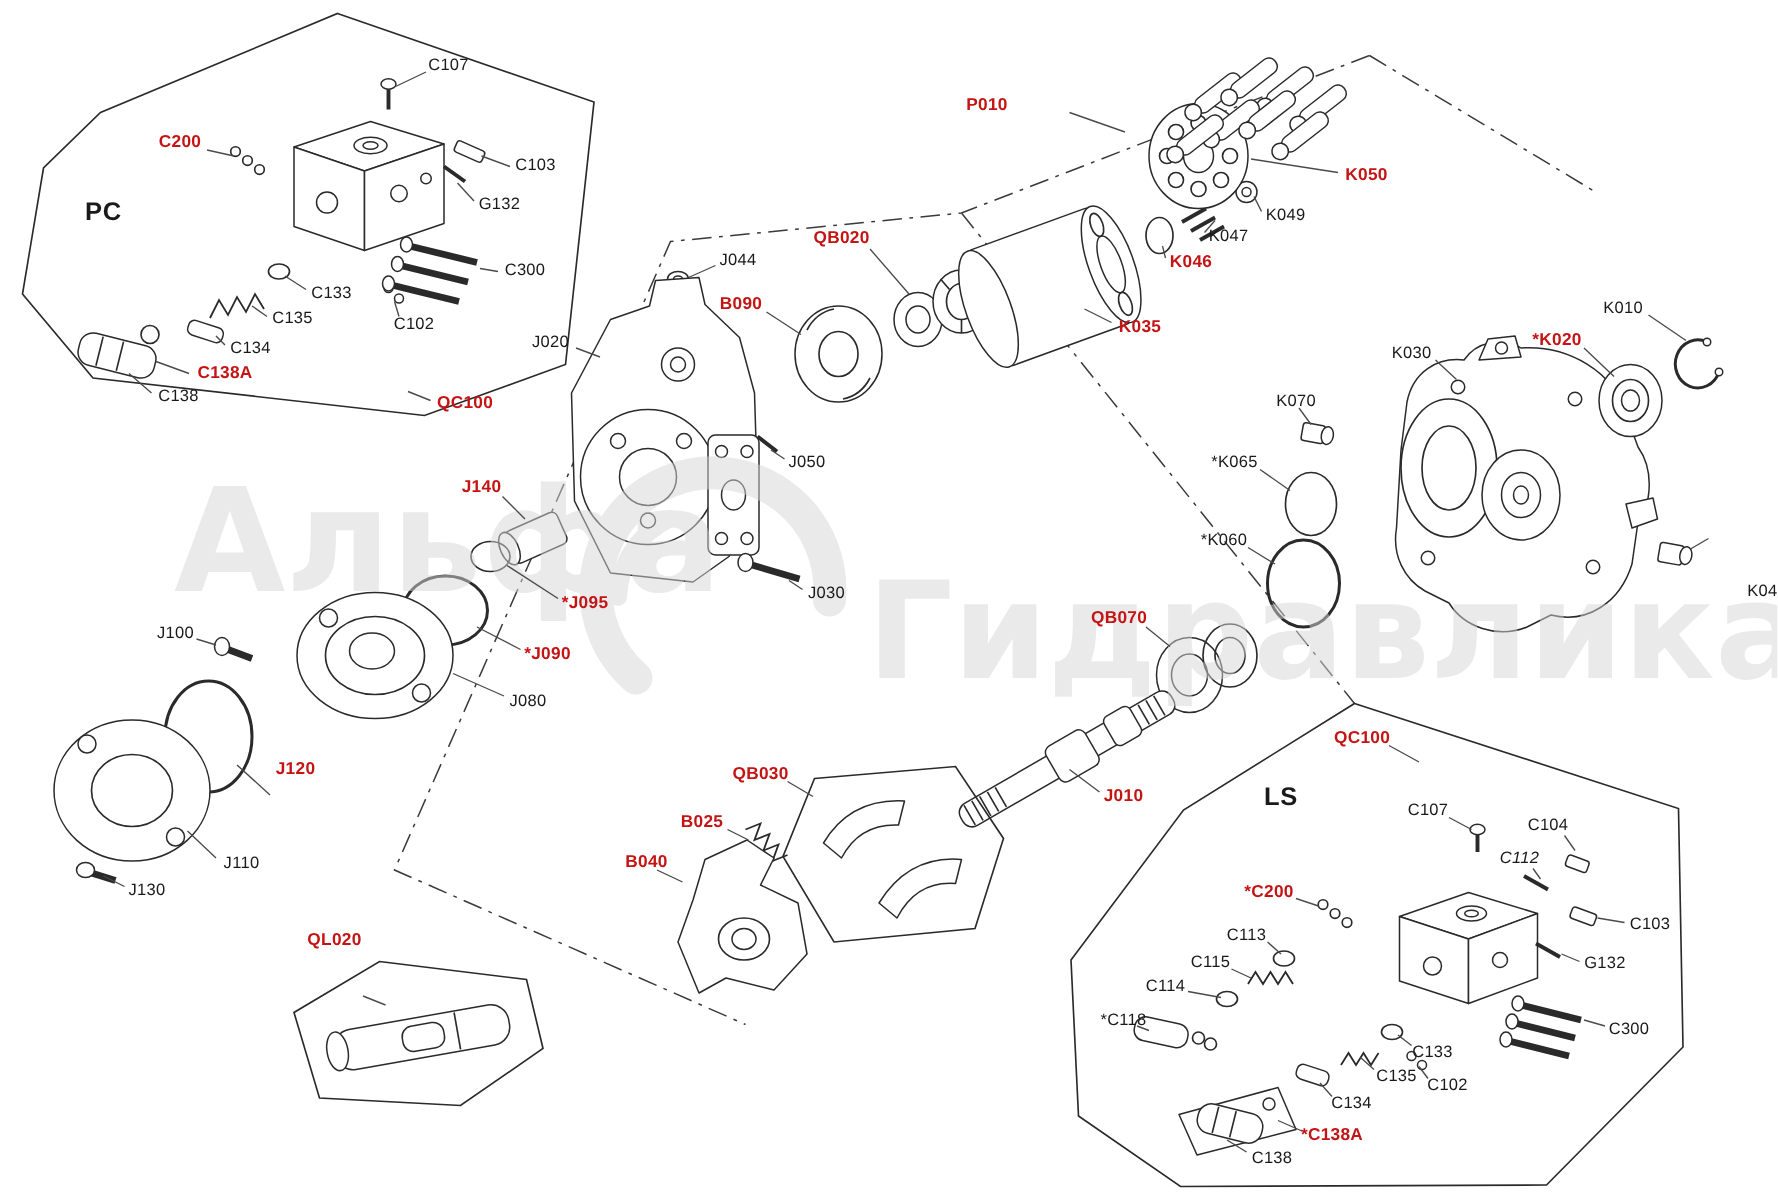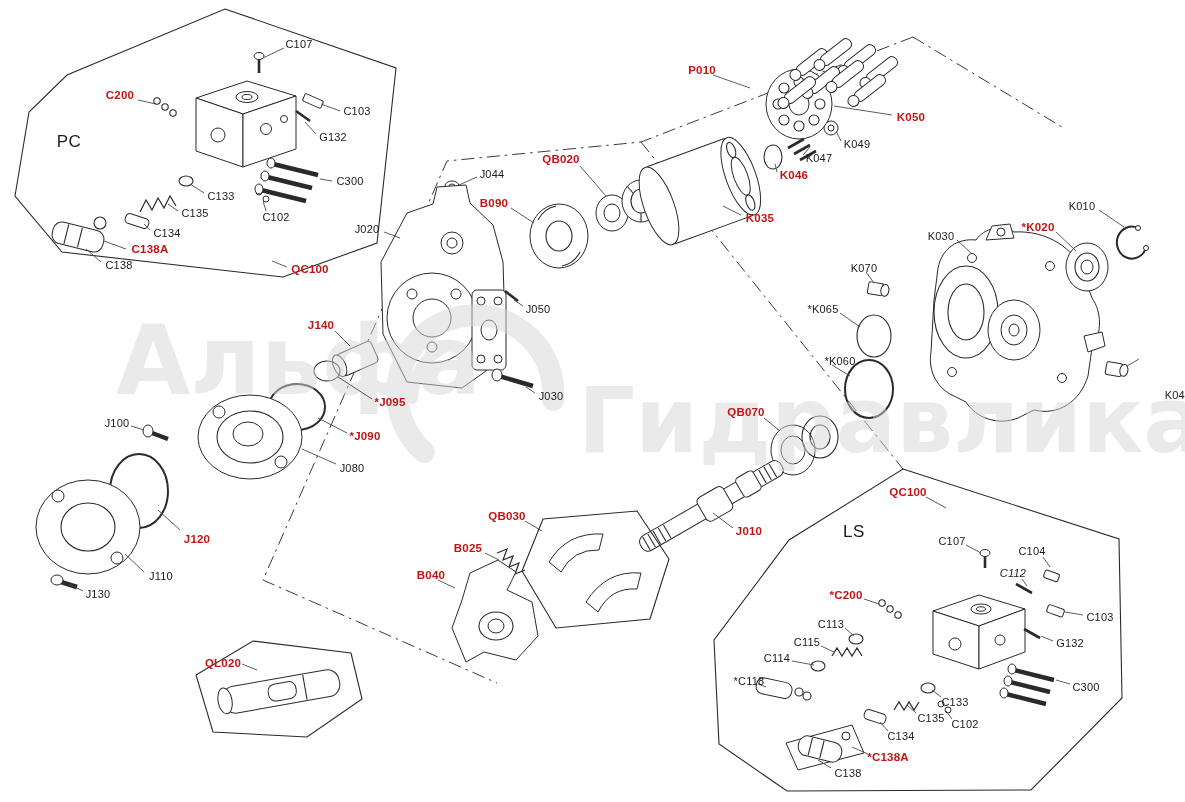--- a/index.html
+++ b/index.html
@@ -9,21 +9,21 @@
     --watermark:#d6d6d6;
   }
   html,body{margin:0;padding:0;background:#fff;}
   .canvas{position:relative;width:1185px;height:802px;background:#fff;overflow:hidden;
           font-family:"Liberation Sans",sans-serif;}
   .canvas>svg{position:absolute;left:0;top:0;}
   #label-layer{position:absolute;left:0;top:0;width:100%;height:100%;pointer-events:none;}
   .part-label{position:absolute;transform:translate(-50%,-50%);font-size:11px;line-height:1;
               color:var(--label-black);white-space:nowrap;letter-spacing:.2px;}
   .part-label.red{color:var(--label-red);font-weight:700;font-size:11.5px;}
-  .part-label.section{font-size:17px;font-weight:400;letter-spacing:.5px;text-align:center;}
+  .part-label.section{font-size:17px;font-weight:700;letter-spacing:.5px;text-align:center;}
   .p{fill:#fff;stroke:var(--line);stroke-width:1;stroke-linejoin:round;}
   .o1{fill:none;stroke:var(--line);stroke-width:1.1;}
   .o2{fill:none;stroke:var(--line);stroke-width:2;}
   .w{fill:none;stroke:var(--line);stroke-width:1.2;}
   .bolt{stroke:var(--line);stroke-width:4.5;}
   .pin{stroke:var(--line);stroke-width:2.6;}
   .dashdot{fill:none;stroke:#3a3a3a;stroke-width:1;stroke-dasharray:13 5 2.5 5;}
   .leader{stroke:#4a4a4a;stroke-width:.9;}
   .wm-text{fill:var(--watermark);font-family:"DejaVu Sans",sans-serif;font-weight:700;}
   .wm-stroke{fill:none;stroke:var(--watermark);stroke-linecap:round;}
@@ -511,44 +511,44 @@
       <div class="part-label red" style="left: 310px; top: 270px;">QC100</div>
       <div class="part-label" style="left: 492px; top: 174px;">J044</div>
       <div class="part-label" style="left: 367px; top: 229px;">J020</div>
       <div class="part-label" style="left: 538px; top: 309px;">J050</div>
       <div class="part-label red" style="left: 321px; top: 326px;">J140</div>
       <div class="part-label red" style="left: 390px; top: 403px;">*J095</div>
       <div class="part-label red" style="left: 365px; top: 437px;">*J090</div>
       <div class="part-label" style="left: 117px; top: 423px;">J100</div>
       <div class="part-label" style="left: 352px; top: 468px;">J080</div>
       <div class="part-label" style="left: 551px; top: 396px;">J030</div>
-      <div class="part-label red" style="left: 197px; top: 540px; text-align: center;">J120</div>
+      <div class="part-label red" style="left: 197px; top: 514px; text-align: center;">J120</div>
       <div class="part-label" style="left: 161px; top: 576px;">J110</div>
       <div class="part-label" style="left: 98px; top: 594px;">J130</div>
-      <div class="part-label red" style="left: 702px; top: 71px;">P010</div>
+      <div class="part-label red" style="left: 658px; top: 71px;">P010</div>
       <div class="part-label red" style="left: 911px; top: 118px; text-align: center;">K050</div>
       <div class="part-label" style="left: 857px; top: 144px;">K049</div>
       <div class="part-label" style="left: 819px; top: 158px;">K047</div>
       <div class="part-label red" style="left: 794px; top: 176px;">K046</div>
       <div class="part-label red" style="left: 561px; top: 160px;">QB020</div>
       <div class="part-label red" style="left: 494px; top: 204px;">B090</div>
       <div class="part-label red" style="left: 760px; top: 219px;">K035</div>
       <div class="part-label" style="left: 941px; top: 236px;">K030</div>
       <div class="part-label red" style="left: 1038px; top: 228px;">*K020</div>
       <div class="part-label" style="left: 1082px; top: 206px;">K010</div>
       <div class="part-label" style="left: 852px; top: 268px; margin-left: 12px;">K070</div>
       <div class="part-label" style="left: 823px; top: 309px;">*K065</div>
-      <div class="part-label" style="left: 840px; top: 361px; text-align: right;">*K060</div>
+      <div class="part-label" style="left: 816px; top: 361px; text-align: right;">*K060</div>
       <div class="part-label" style="left: 1178px; top: 356px; margin-top: 39px;">K040</div>
       <div class="part-label red" style="left: 746px; top: 413px;">QB070</div>
       <div class="part-label red" style="left: 749px; top: 532px;">J010</div>
       <div class="part-label red" style="left: 507px; top: 517px;">QB030</div>
       <div class="part-label red" style="left: 468px; top: 549px;">B025</div>
       <div class="part-label red" style="left: 421px; top: 576px; padding-left: 20px;">B040</div>
-      <div class="part-label red" style="left: 223px; top: 664px;">QL020</div>
+      <div class="part-label red" style="left: 223px; top: 628px;">QL020</div>
       <div class="part-label red" style="left: 908px; top: 493px;">QC100</div>
       <div class="part-label section" style="left: 854px; top: 531px;">LS</div>
       <div class="part-label" style="left: 952px; top: 541px;">C107</div>
       <div class="part-label" style="left: 1032px; top: 551px;">C104</div>
       <div class="part-label" style="left: 1013px; top: 573px; font-style: italic;">C112</div>
       <div class="part-label red" style="left: 846px; top: 596px;">*C200</div>
       <div class="part-label" style="left: 1100px; top: 617px;">C103</div>
       <div class="part-label" style="left: 831px; top: 624px;">C113</div>
       <div class="part-label" style="left: 807px; top: 642px;">C115</div>
       <div class="part-label" style="left: 1070px; top: 643px;">G132</div>

